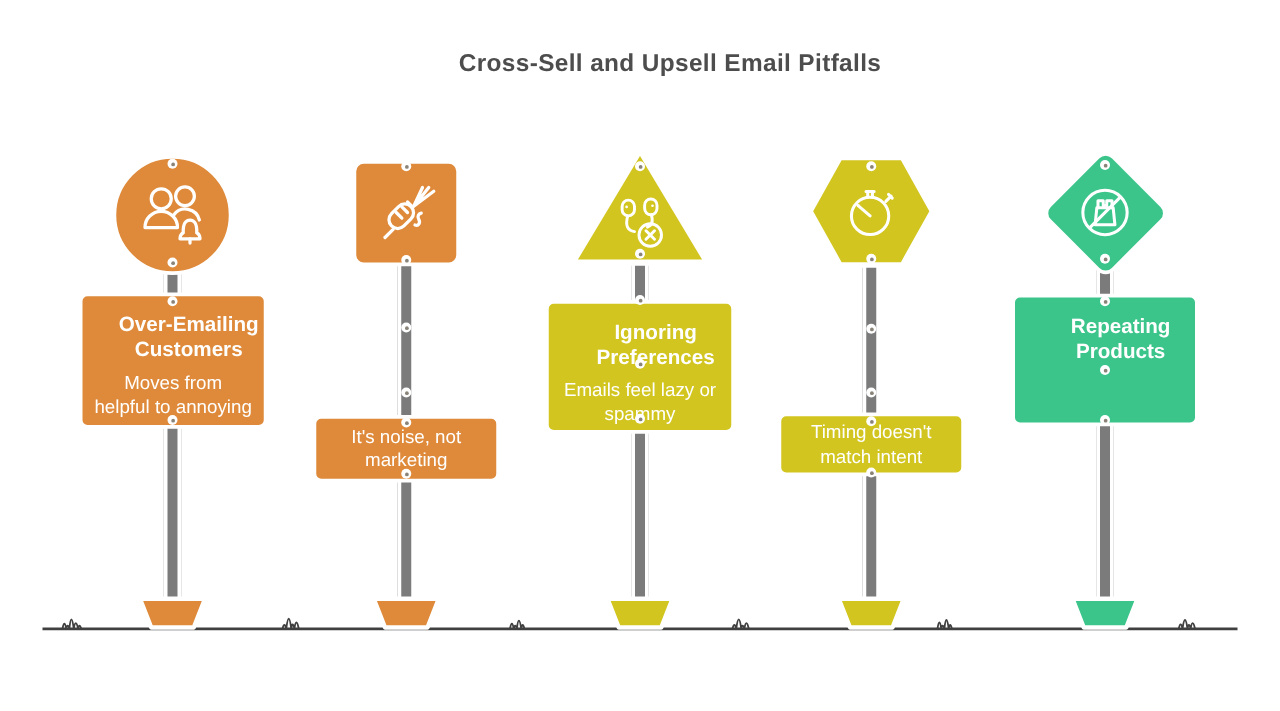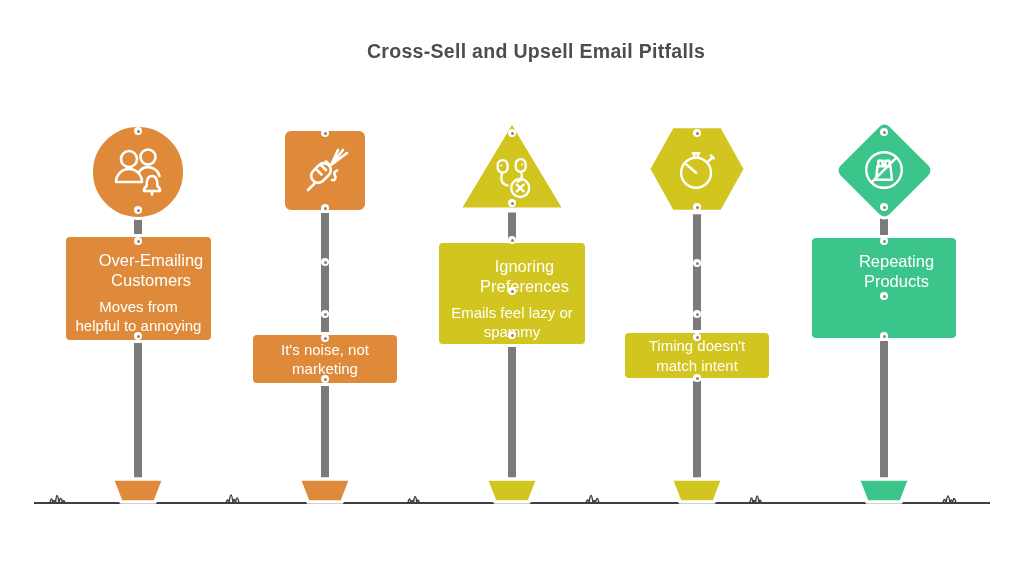--- a/index.html
+++ b/index.html
@@ -41,21 +41,21 @@
   .icon{position:absolute;z-index:5;}
   .icon *{stroke:#fff;fill:none;stroke-width:2.6;stroke-linecap:round;stroke-linejoin:round;}
   .icon .dot{fill:#fff;stroke:none;}
   
   .board{
     position:absolute;z-index:4;box-sizing:border-box;
     border:3px solid #fff;border-radius:7px;
     color:#fff;text-align:center;
   }
   .board.centered{display:flex;align-items:center;justify-content:center;flex-direction:column;}
-  .bd-title{font-weight:400;font-size:16.5px;line-height:1.22;padding-left:25px;}
+  .bd-title{font-weight:700;font-size:16.5px;line-height:1.22;padding-left:25px;}
   .bd-sub{font-size:15px;line-height:1.28;}
   .one .bd-title{margin-top:13px;}
   .one .bd-sub{margin-top:7px;max-width:126px;margin-left:auto;margin-right:auto;}
   .narrow{max-width:102px;margin-left:auto;margin-right:auto;}
   .narrow-sub{max-width:112px;margin-left:auto;margin-right:auto;}
   
   .rivet{
     position:absolute;width:8px;height:8px;border-radius:50%;background:#fff;z-index:6;
   }
   .rivet::after{

